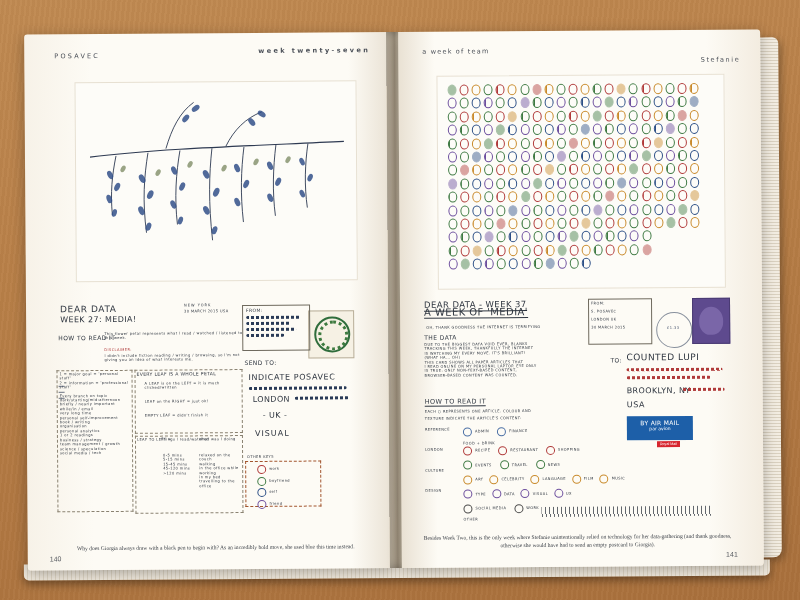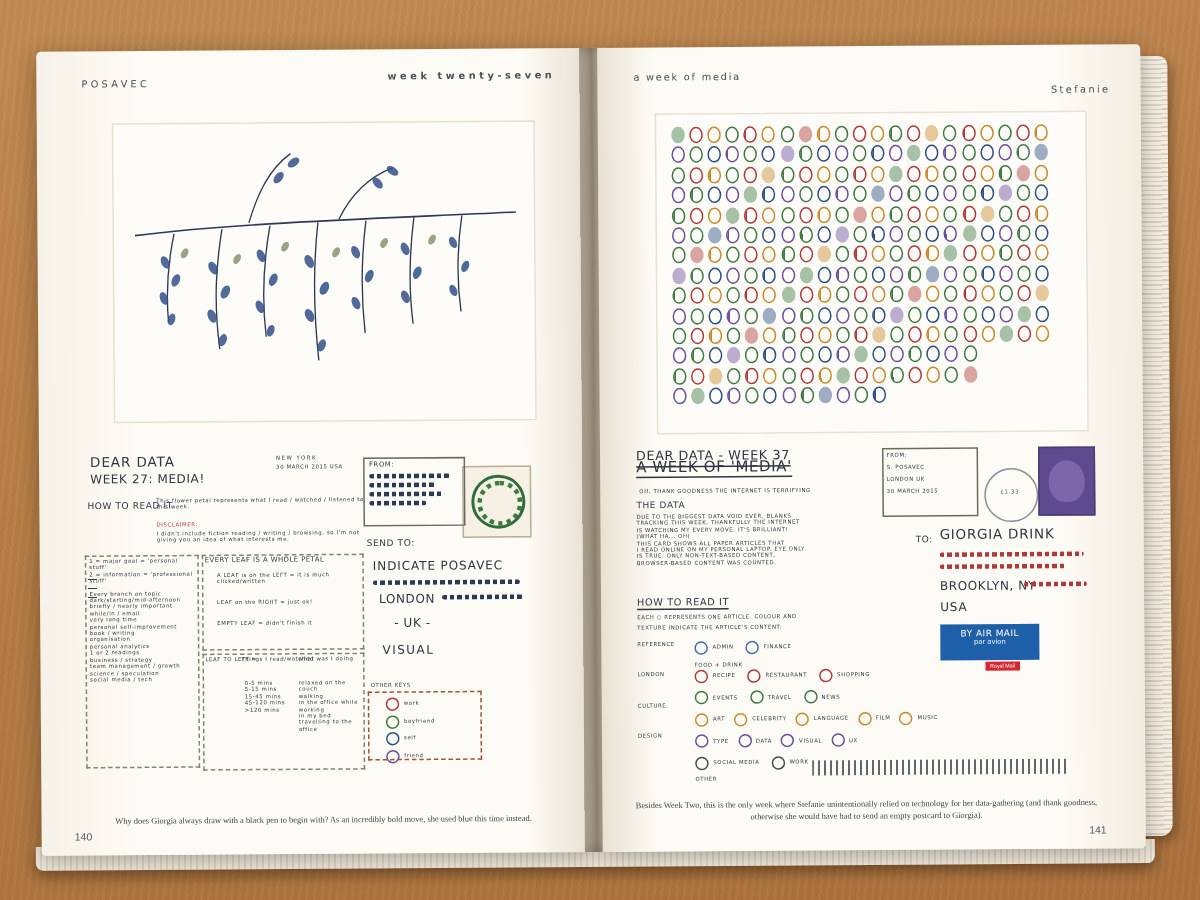--- a/index.html
+++ b/index.html
@@ -257,21 +257,21 @@
         </div>
       </div>
 
       <div class="caption" style="left:24px;right:16px;">Why does Giorgia always draw with a black pen to begin with? As an incredibly bold move, she used blue this time instead.</div>
       <div class="page-num" style="left:22px;">140</div>
     </div>
 
     <div id="gutter"></div>
 
     <div class="page" id="page-right">
-      <div class="header-name hw" style="left:24px;top:16px;letter-spacing:1.2px;">a week of media</div>
+      <div class="header-name hw" style="left:24px;top:16px;letter-spacing:1.2px;">a week of team</div>
       <div class="header-name hw" style="right:20px;top:26px;letter-spacing:1.6px;">Stefanie</div>
 
       <div id="art-right">
         <div id="dotgrid">
             <div class="dotrow">
               <span class="dot" style="border-color: rgb(63, 122, 67); background: rgb(63, 122, 67); opacity: 0.45;"></span>
               <span class="dot" style="border-color: rgb(176, 58, 58);"></span>
               <span class="dot" style="border-color: rgb(201, 138, 43);"></span>
               <span class="dot" style="border-color: rgb(63, 122, 67);"></span>
               <span class="dot" style="border-color: rgb(176, 58, 58); background: linear-gradient(90deg, rgb(176, 58, 58) 0px, rgb(176, 58, 58) 1px, transparent 1px, transparent 3px);"></span>
@@ -707,21 +707,21 @@
         <div class="hw xtiny" style="position:absolute;left:171px;top:19px;">LONDON UK</div>
         <div class="hw xtiny" style="position:absolute;left:171px;top:27px;">30 MARCH 2015</div>
 
         <div class="stamp" style="left:272px;top:0px;width:36px;height:44px;background:#5e4a8e;border-color:#4a3b73;">
           <div style="position:absolute;left:6px;top:8px;width:24px;height:28px;border-radius:50% 50% 45% 45%;background:#7a66a8;"></div>
         </div>
         <div class="postmark" style="left:236px;top:14px;width:34px;height:34px;"></div>
         <div class="hw xtiny" style="position:absolute;left:236px;top:28px;width:34px;text-align:center;color:#46546e;">£1.33</div>
 
         <div class="hw" style="position:absolute;left:190px;top:58px;font-size:6px;">TO:</div>
-        <div class="hw" style="position:absolute;left:206px;top:54px;font-size:9px;letter-spacing:.5px;">GIORGIA DRINK</div>
+        <div class="hw" style="position:absolute;left:206px;top:54px;font-size:9px;letter-spacing:.5px;">COUNTED LUPI</div>
         <div class="scribble" style="position:absolute;left:206px;top:70px;width:96px;background:repeating-linear-gradient(90deg,#b03a3a 0 3px,transparent 3px 5px);"></div>
         <div class="scribble" style="position:absolute;left:206px;top:78px;width:84px;background:repeating-linear-gradient(90deg,#b03a3a 0 3px,transparent 3px 5px);"></div>
         <div class="hw" style="position:absolute;left:206px;top:88px;font-size:8px;">BROOKLYN, NY</div>
         <div class="scribble" style="position:absolute;left:262px;top:90px;width:42px;background:repeating-linear-gradient(90deg,#b03a3a 0 3px,transparent 3px 5px);"></div>
         <div class="hw" style="position:absolute;left:206px;top:102px;font-size:8px;letter-spacing:.6px;">USA</div>
 
         <div class="airmail" style="left:206px;top:118px;width:66px;height:24px;">
           <div style="font-size:6px;padding-top:3px;letter-spacing:.3px;">BY AIR MAIL</div>
           <div style="font-size:4.5px;">par avion</div>
         </div>

